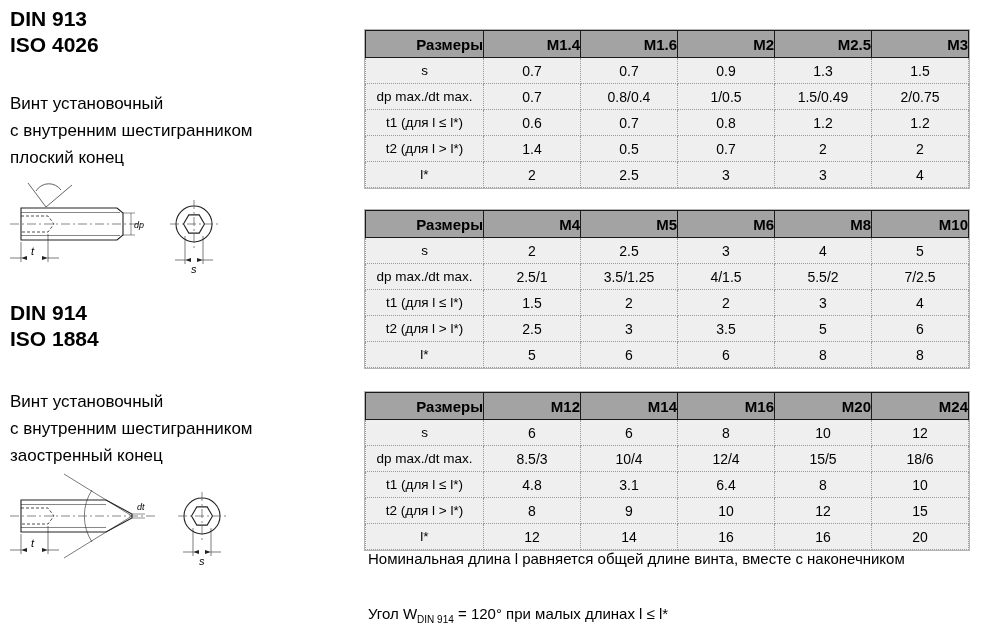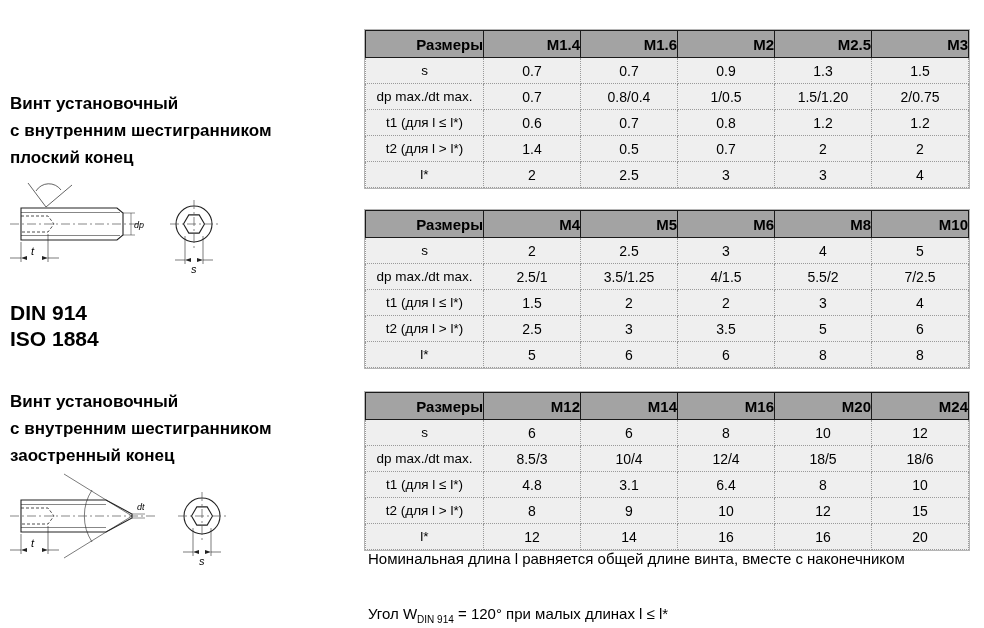--- a/index.html
+++ b/index.html
@@ -1,20 +1,20 @@
 <!DOCTYPE html>
 <html><head>
 <meta charset="utf-8">
 <style>
   html,body { margin:0; padding:0; background:#fff; }
   .page { position:relative; width:984px; height:628px; background:#ffffff;
           font-family:"Liberation Sans", sans-serif; color:#000; overflow:hidden; }
 
   .std-title { position:absolute; left:10px; font-size:21px; font-weight:bold; line-height:1.25; }
-  .desc      { position:absolute; left:10px; font-size:17px; line-height:1.6;font-weight:bold; }
+  .desc      { position:absolute; left:10px; font-size:17px; line-height:1.6; }
 
   .drawing { position:absolute; left:6px; }
 
   .spec-table { position:absolute; left:365px; width:604px; border-collapse:collapse; table-layout:fixed; }
   .spec-table th { background:#a3a3a3; border:1.4px solid #1a1a1a; font-weight:bold;
                    font-size:15px; height:26px; text-align:right; padding:0; }
   .spec-table td { background:#efefef; border:1px dotted #9a9a9a; font-size:14px;
                    height:25px; text-align:center; padding:0; }
   .spec-table td.lbl { font-size:13.5px; }
   .spec-table { outline:1px solid #b5b5b5; }
@@ -22,20 +22,24 @@
   .note { position:absolute; left:368px; font-size:15px; white-space:nowrap; }
   sub.din { font-size:10px; }
 
   svg text { font-family:"Liberation Sans", sans-serif; font-style:italic; }
 </style>
 </head>
 <body>
 
 <div class="page">
 
+  <div class="std-title" style="top:6px">
+    <div>DIN 913</div>
+    <div>ISO 4026</div>
+  </div>
 
   <div class="desc" style="top:90px">
     <div>Винт установочный</div>
     <div>с внутренним шестигранником</div>
     <div>плоский конец</div>
   </div>
 
   <svg class="drawing" style="top:178px" width="235" height="96" viewBox="0 0 235 96">
     <g stroke="#222" fill="none" stroke-width="1.1">
 
@@ -174,21 +178,21 @@
         <td>0.7</td>
         <td>0.9</td>
         <td>1.3</td>
         <td>1.5</td>
       </tr>
       <tr>
         <td class="lbl">dp max./dt max.</td>
         <td>0.7</td>
         <td>0.8/0.4</td>
         <td>1/0.5</td>
-        <td>1.5/1.20</td>
+        <td>1.5/0.49</td>
         <td>2/0.75</td>
       </tr>
       <tr>
         <td class="lbl">t1 (для l ≤ l*)</td>
         <td>0.6</td>
         <td>0.7</td>
         <td>0.8</td>
         <td>1.2</td>
         <td>1.2</td>
       </tr>
@@ -300,21 +304,21 @@
         <td>6</td>
         <td>8</td>
         <td>10</td>
         <td>12</td>
       </tr>
       <tr>
         <td class="lbl">dp max./dt max.</td>
         <td>8.5/3</td>
         <td>10/4</td>
         <td>12/4</td>
-        <td>18/5</td>
+        <td>15/5</td>
         <td>18/6</td>
       </tr>
       <tr>
         <td class="lbl">t1 (для l ≤ l*)</td>
         <td>4.8</td>
         <td>3.1</td>
         <td>6.4</td>
         <td>8</td>
         <td>10</td>
       </tr>

